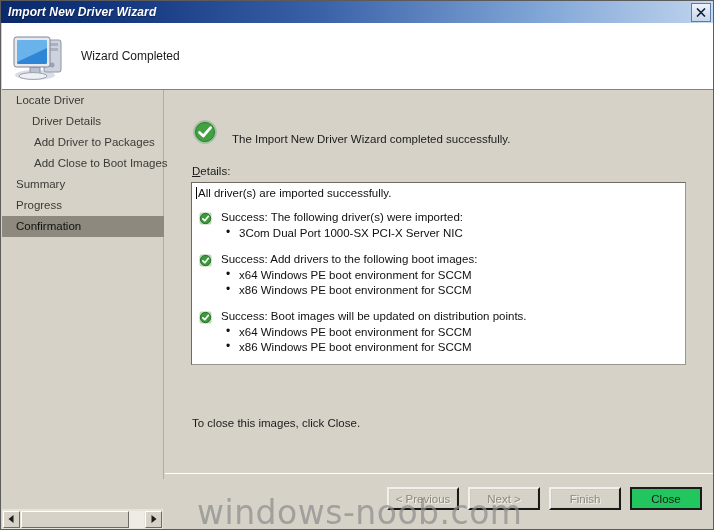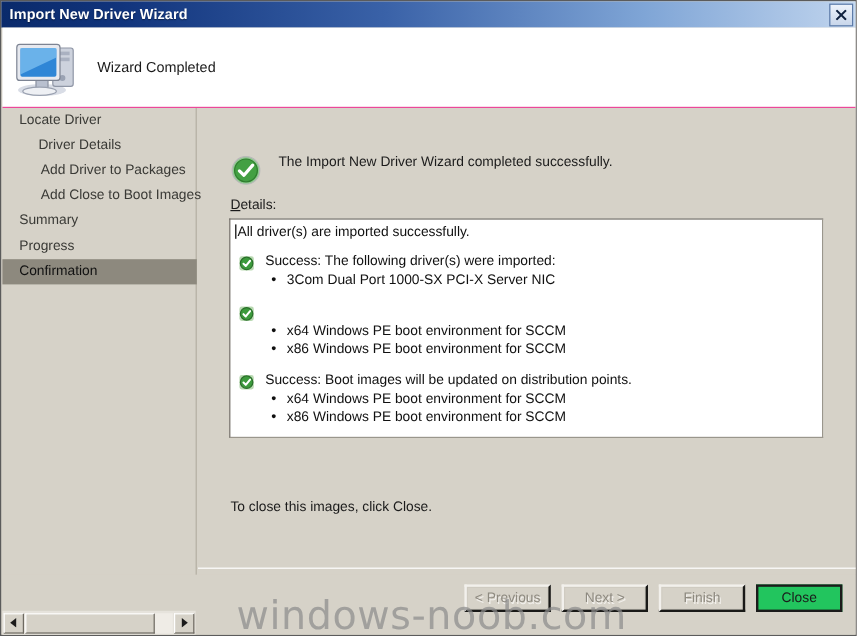--- a/index.html
+++ b/index.html
@@ -32,20 +32,21 @@
     align-items: center;
   }
   #title-text {
     color: #ffffff;
     font-size: 12px;
     font-weight: bold;
     margin-left: 7px;
     letter-spacing: 0.1px;
     text-shadow: 0 1px 1px rgba(0,0,0,.45);
     white-space: nowrap;
+    font-style: italic;
   }
   #close-box {
     position: absolute;
     right: 4px; top: 2px;
     width: 18px; height: 17px;
     background: linear-gradient(to bottom, #eef3fb, #c8d6ea);
     border: 1px solid #5d7ba8;
     display: flex;
     align-items: center;
     justify-content: center;
@@ -114,23 +115,23 @@
 
   #content {
     position: absolute;
     left: 163px; top: 0;
     width: 549px;
     height: 389px;
   }
 
   #status-row {
     position: absolute;
-    left: 27px; top: 39px;
-    display: flex;
-    align-items: flex-start;
+    left: 27px; top: 29px;
+    display: flex;
+    align-items: flex-end;
   }
   #status-text {
     margin-left: 14px;
     font-size: 11.5px;
     color: #1b1b1b;
     white-space: nowrap;
   }
   #details-label {
     position: absolute;
     left: 27px; top: 75px;
@@ -380,20 +381,21 @@
           </ul>
         </div>
 
         <div class="detail-group">
           <div class="detail-head">
             <svg class="mini-ico" width="13" height="13" viewBox="0 0 13 13">
               <rect x="0.5" y="0.5" width="12" height="12" rx="2" fill="#b9d9b2"></rect>
               <circle cx="6.5" cy="6.5" r="5.2" fill="#3c9a3c" stroke="#2a6f2a"></circle>
               <path d="M3.9 6.8 L5.8 8.7 L9.4 4.3" stroke="#ffffff" stroke-width="1.7" fill="none" stroke-linecap="round" stroke-linejoin="round"></path>
             </svg>
+            <span class="txt">Success: Add drivers to the following boot images:</span>
           </div>
           <ul class="bullets">
             <li>x64 Windows PE boot environment for SCCM</li>
             <li>x86 Windows PE boot environment for SCCM</li>
           </ul>
         </div>
 
         <div class="detail-group">
           <div class="detail-head">
             <svg class="mini-ico" width="13" height="13" viewBox="0 0 13 13">

